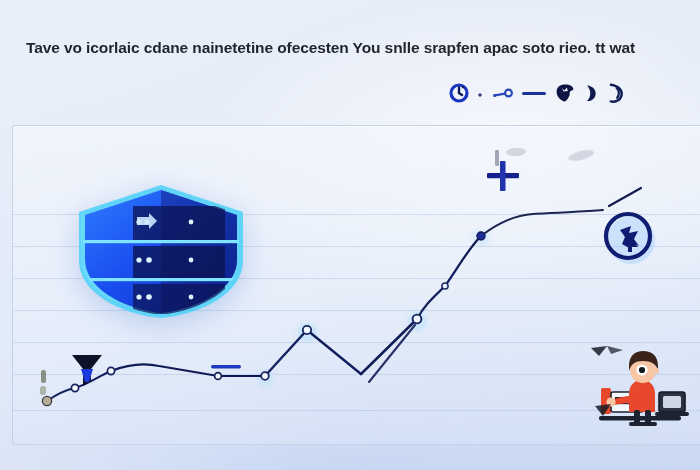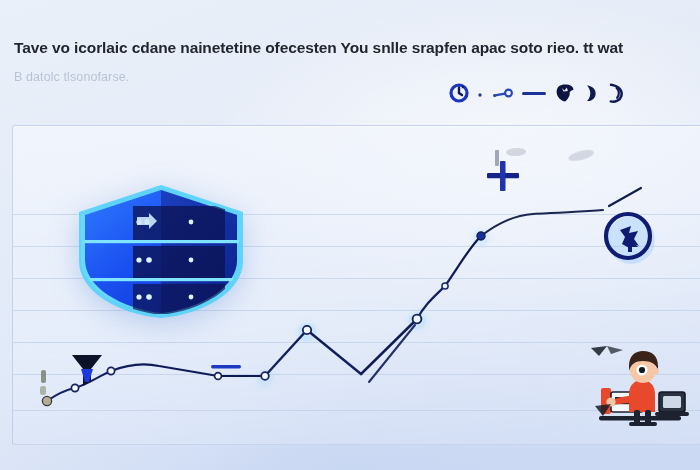--- a/index.html
+++ b/index.html
@@ -27,21 +27,21 @@
       radial-gradient(ellipse 600px 200px at 50% 100%, rgba(188,206,240,0.55) 0%, rgba(188,206,240,0) 70%);
     pointer-events: none;
   }
 
   
   .header {
     position: absolute;
     left: 0; top: 0;
     width: 700px;
     height: 118px;
-    padding: 38px 18px 0 14px;
+    padding: 38px 18px 0 26px;
   }
 
   .headline {
     font-size: 15.5px;
     font-weight: 700;
     color: #20252e;
     letter-spacing: -0.1px;
     white-space: nowrap;
     line-height: 20px;
     text-shadow: 0 0 1px rgba(255,255,255,0.65);
@@ -187,23 +187,20 @@
 <body>
 
 <div class="bg-wash"></div>
 
 <div class="header">
 
   <div class="headline">
     <span>Tave  vo icorlaic cdane nainetetine ofecesten You snlle srapfen apac  soto rieo. tt wat</span>
   </div>
 
-  <div class="subline">
-    <span>B datolc tlsonofarse.</span>
-  </div>
 </div>
 
 <div class="icon-row">
 
   <span>
     <svg width="22" height="22" viewBox="0 0 22 22">
       <circle cx="11" cy="11" r="8" fill="none" stroke="#1a35c0" stroke-width="3.2"></circle>
       <path d="M11 5.5 L11 11 L14 13" fill="none" stroke="#0d1a52" stroke-width="2.4" stroke-linecap="round"></path>
       <path d="M14.5 3.4 L16.6 5.2 L13.7 6.4 Z" fill="#0d1a52"></path>
     </svg>

